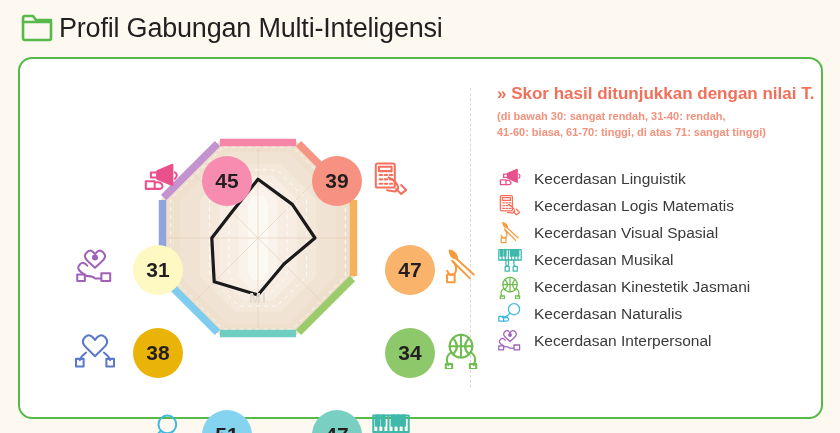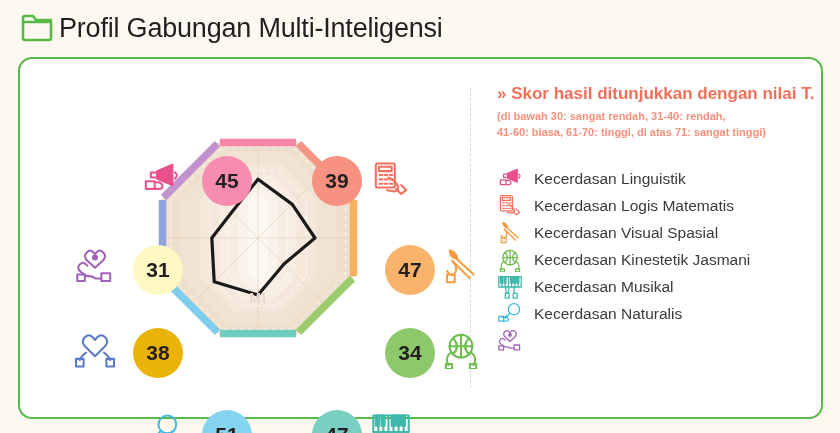--- a/index.html
+++ b/index.html
@@ -277,55 +277,56 @@
         <span class="legend-icon"><svg viewBox="0 0 32 30" width="26" height="24" fill="none" stroke="#f79b3f" stroke-width="1.6" stroke-linejoin="round" stroke-linecap="round">
             <path d="M7 2 q5 1 6 6 q-5 1 -6 -6 z" fill="#f79b3f" stroke="#f79b3f"></path>
             <path d="M12 8 l14 13"></path>
             <path d="M10 11 l13 13"></path>
             <path d="M9 10 q4 4 3 8 q-1 4 -5 3 l-2 -3"></path>
             <path d="M5 21 h6 v6 h-6 z"></path>
           </svg></span>
         <span class="legend-label">Kecerdasan Visual Spasial</span>
       </div>
       <div class="legend-row">
-        <span class="legend-icon"><svg viewBox="0 0 32 30" width="26" height="24" fill="none" stroke="#6fbd4e" stroke-width="1.6" stroke-linejoin="round" stroke-linecap="round">
-            <circle cx="16" cy="12" r="9"></circle>
-            <path d="M16 3 v18 M7 12 h18 M9.6 5.6 q6.4 6.4 0 12.8 M22.4 5.6 q-6.4 6.4 0 12.8"></path>
-            <path d="M8 17 q-4 3 -3 7 l1 3 M24 17 q4 3 3 7 l-1 3"></path>
-            <path d="M4 26 h5 v4 h-5 z M23 26 h5 v4 h-5 z"></path>
-          </svg></span>
-        <span class="legend-label">Kecerdasan Kinestetik Jasmani</span>
-      </div>
-      <div class="legend-row">
         <span class="legend-icon"><svg viewBox="0 0 32 30" width="26" height="24" fill="none" stroke="#3fb9ab" stroke-width="1.6" stroke-linejoin="round" stroke-linecap="round">
             <rect x="2" y="2" width="28" height="13"></rect>
             <path d="M6 2 v13 M10 2 v13 M14 2 v13 M18 2 v13 M22 2 v13 M26 2 v13"></path>
             <path d="M4 2 h2.5 v8 h-2.5 z M8.5 2 h2.5 v8 h-2.5 z M16.5 2 h2.5 v8 h-2.5 z M20.5 2 h2.5 v8 h-2.5 z M24.5 2 h2.5 v8 h-2.5 z" fill="#3fb9ab" stroke="#3fb9ab"></path>
             <path d="M11 15 q-1 5 1 8 M14 15 q1 5 -1 8"></path>
             <path d="M10 23 h5 v6 h-5 z"></path>
             <path d="M21 15 q-1 5 1 8"></path>
             <path d="M20 23 h5 v6 h-5 z"></path>
           </svg></span>
         <span class="legend-label">Kecerdasan Musikal</span>
       </div>
       <div class="legend-row">
+        <span class="legend-icon"><svg viewBox="0 0 32 30" width="26" height="24" fill="none" stroke="#6fbd4e" stroke-width="1.6" stroke-linejoin="round" stroke-linecap="round">
+            <circle cx="16" cy="12" r="9"></circle>
+            <path d="M16 3 v18 M7 12 h18 M9.6 5.6 q6.4 6.4 0 12.8 M22.4 5.6 q-6.4 6.4 0 12.8"></path>
+            <path d="M8 17 q-4 3 -3 7 l1 3 M24 17 q4 3 3 7 l-1 3"></path>
+            <path d="M4 26 h5 v4 h-5 z M23 26 h5 v4 h-5 z"></path>
+          </svg></span>
+        <span class="legend-label">Kecerdasan Kinestetik Jasmani</span>
+      </div>
+      <div class="legend-row">
         <span class="legend-icon"><svg viewBox="0 0 32 30" width="26" height="24" fill="none" stroke="#3fb9e0" stroke-width="1.6" stroke-linejoin="round" stroke-linecap="round">
             <circle cx="21" cy="9" r="7"></circle>
             <path d="M16 14 l-6 6"></path>
             <path d="M13 17 q-4 3 -7 2"></path>
             <path d="M2 18 h6 v6 h-6 z"></path>
             <path d="M8 19 q5 -1 6 2 q1 3 -3 3 h-3"></path>
           </svg></span>
         <span class="legend-label">Kecerdasan Naturalis</span>
       </div>
       <div class="legend-row">
         <span class="legend-icon"><svg viewBox="0 0 32 30" width="26" height="24" fill="none" stroke="#a062b8" stroke-width="1.6" stroke-linejoin="round" stroke-linecap="round">
             <path d="M16 5 q-3 -5 -6.5 -1.5 q-3.5 3.5 1.5 7.5 l5 4.5 l5 -4.5 q5 -4 1.5 -7.5 q-3.5 -3.5 -6.5 1.5 z"></path>
             <circle cx="16" cy="7.5" r="1.6" fill="#a062b8"></circle>
             <path d="M10 14 q-3 -4 -6 -1 q-3 3 1 6 l4 3"></path>
             <path d="M9 22 q5 0 7 2 h5"></path>
             <path d="M2 21 h6 v5 h-6 z"></path>
             <path d="M21 20 h7 v6 h-7 z"></path>
           </svg></span>
+        <span class="legend-label">Kecerdasan Interpersonal</span>
       </div>
     </div>
 
 </div>
 
 </body></html>

